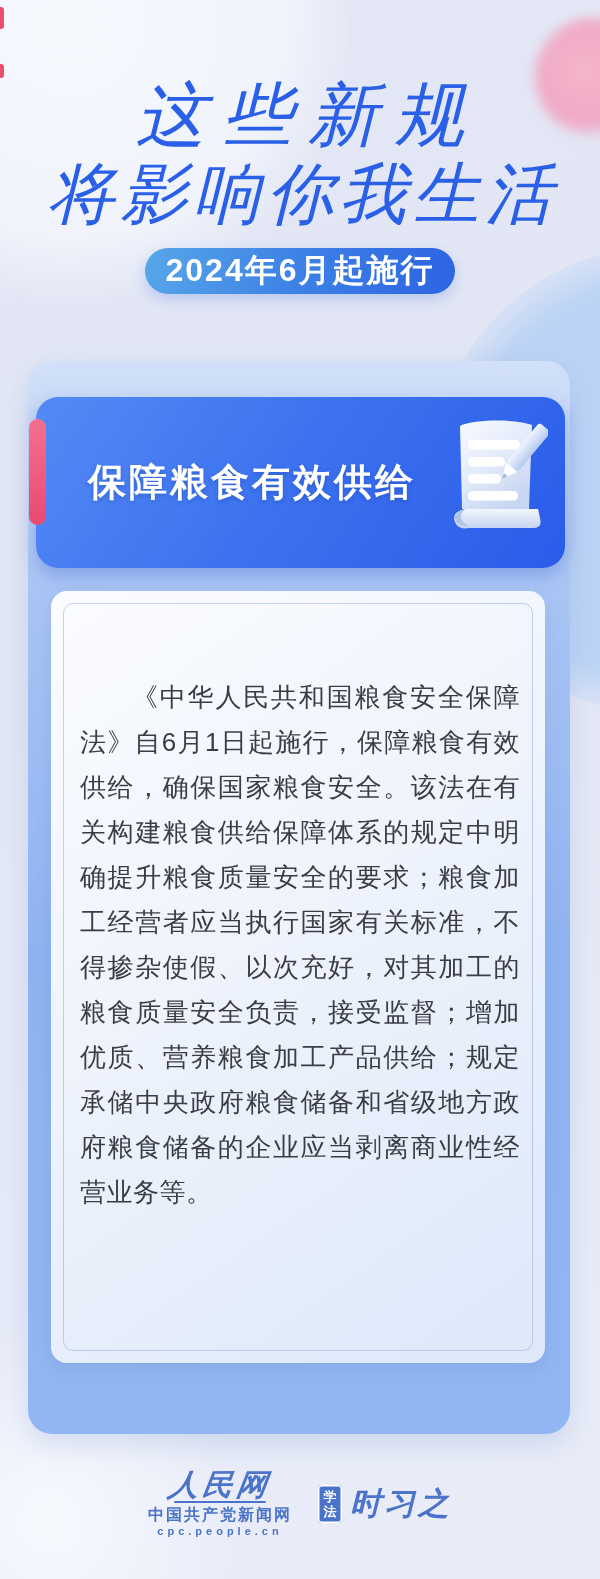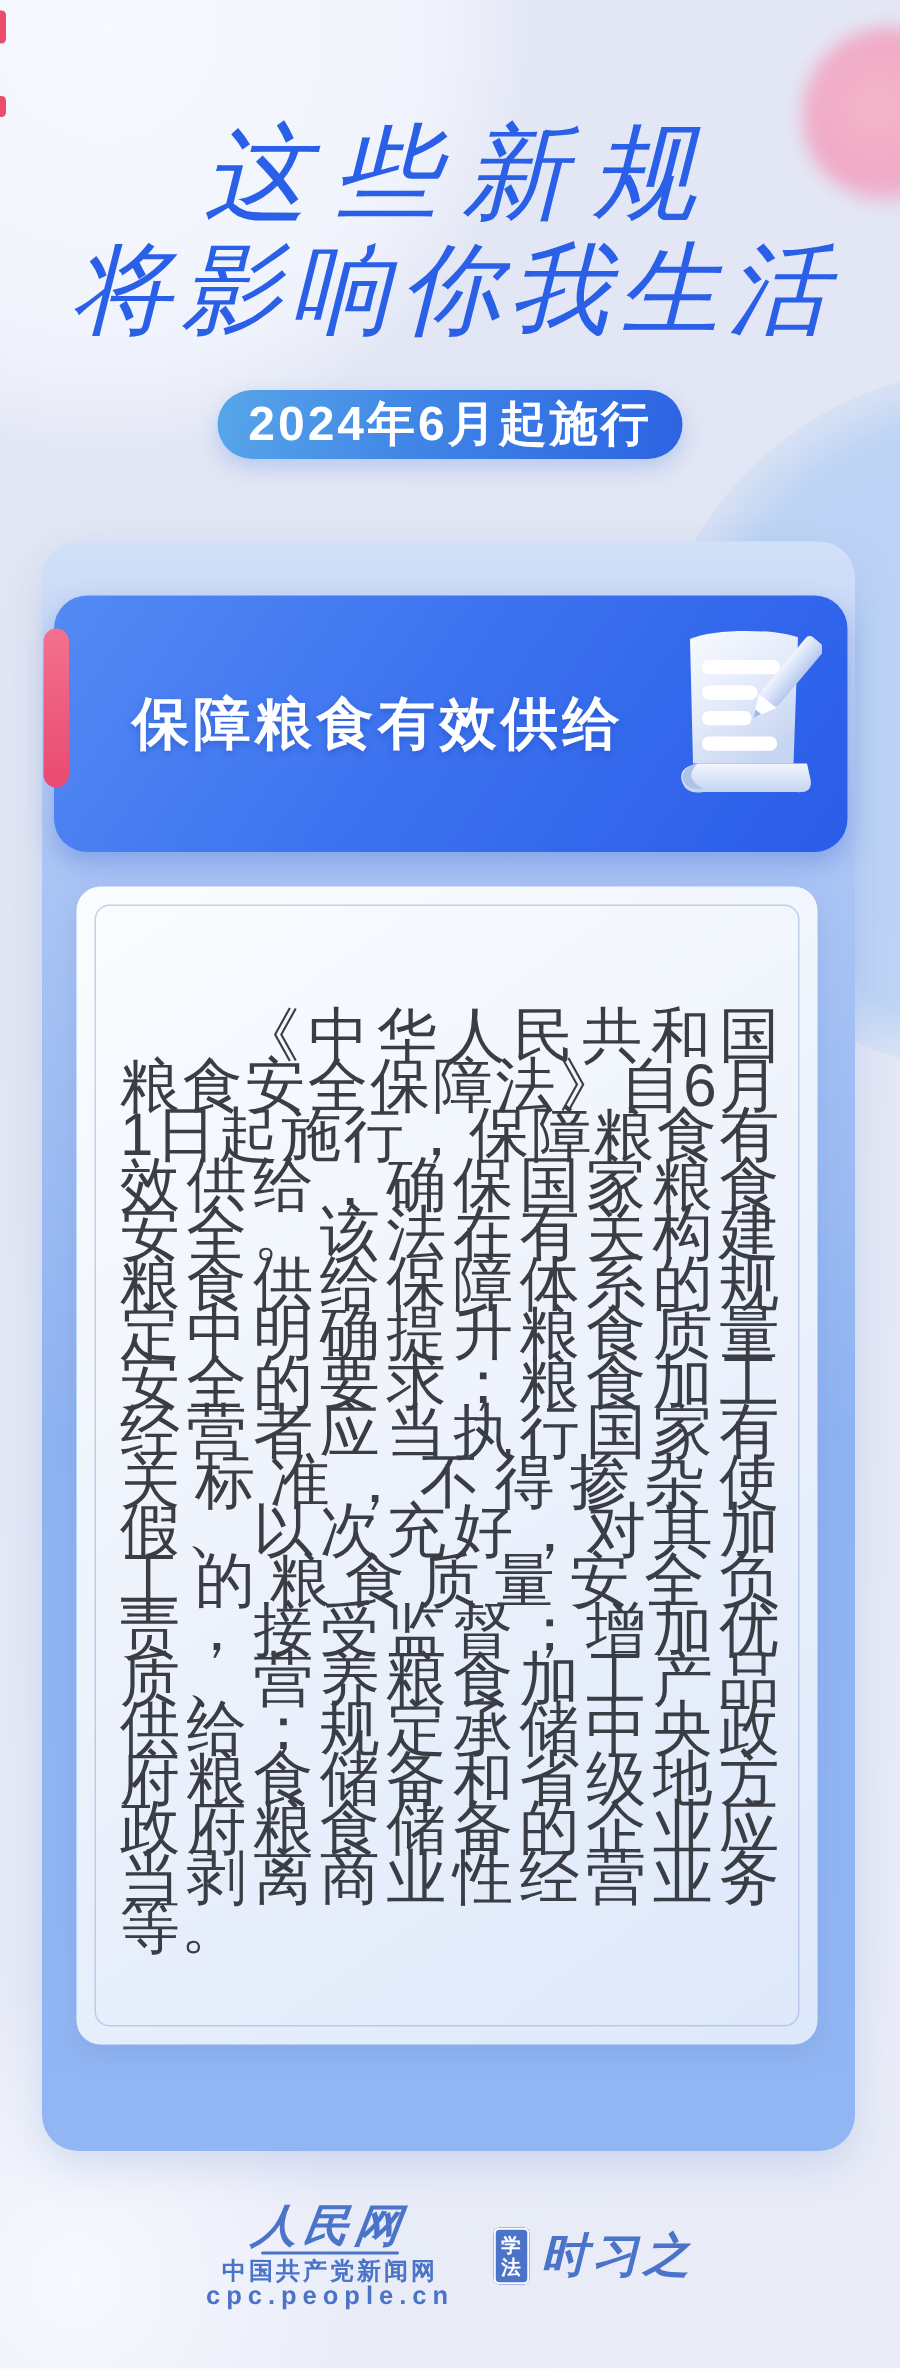--- a/index.html
+++ b/index.html
@@ -17,21 +17,21 @@
   .blob-bottom-light{left:-140px;top:1330px;width:380px;height:380px;
       background:radial-gradient(circle at 50% 50%,rgba(248,250,255,.95) 0%,rgba(244,247,253,0) 72%);}
   .edge-dash{position:absolute;left:0;width:4px;background:#e94f6d;border-radius:0 3px 3px 0;}
   .edge-dash.d1{top:7px;height:22px;}
   .edge-dash.d2{top:64px;height:14px;}
   
   .title{position:absolute;left:0;width:600px;text-align:center;color:#2a5fe8;
          font-weight:400;font-style:italic;line-height:1;}
   .title-1{top:80px;font-size:70px;letter-spacing:16px;text-indent:16px;}
   .title-2{top:160px;font-size:67px;letter-spacing:6px;text-indent:6px;}
-  .date-badge{position:absolute;left:145px;top:260px;width:310px;height:46px;border-radius:23px;
+  .date-badge{position:absolute;left:145px;top:248px;width:310px;height:46px;border-radius:23px;
       background:linear-gradient(100deg,#57a6e9 0%,#3f84e6 45%,#2c63e2 100%);
       display:flex;align-items:center;justify-content:center;
       color:#fff;font-size:32px;font-weight:800;letter-spacing:2px;
       box-shadow:0 6px 14px rgba(58,110,224,.25);}
   
   .card{position:absolute;left:28px;top:361px;width:542px;height:1073px;border-radius:24px;
       background:linear-gradient(180deg,#d2e0f8 0%,#a9c4f4 22%,#8fb3f1 55%,#92b6f3 100%);
       box-shadow:0 10px 26px rgba(120,150,210,.25);}
   .card-header{position:absolute;left:8px;top:36px;width:529px;height:171px;border-radius:22px;
       background:linear-gradient(125deg,#548af4 0%,#3d73ef 45%,#2a5ce9 100%);
@@ -42,31 +42,31 @@
       color:#ffffff;font-size:38px;font-weight:800;letter-spacing:3px;
       text-shadow:0 2px 4px rgba(20,60,160,.35);}
   .doc-icon{position:absolute;left:407px;top:20px;width:105px;height:118px;}
   
   .panel{position:absolute;left:23px;top:230px;width:494px;height:772px;border-radius:16px;
       background:linear-gradient(145deg,#fbfcff 0%,#eef3fc 45%,#dde8fa 100%);
       box-shadow:0 6px 16px rgba(90,120,190,.18);}
   .panel::after{content:"";position:absolute;left:12px;top:12px;right:12px;bottom:12px;
       border:1px solid rgba(150,175,220,.55);border-radius:10px;pointer-events:none;}
   .panel-text{position:absolute;left:29px;right:25px;top:84px;
-      font-size:40px;line-height:33px;letter-spacing:.5px;font-weight:500;
+      font-size:26px;line-height:45px;letter-spacing:.5px;font-weight:500;
       color:#3b3d44;text-align:justify;text-indent:2em;}
   
   .footer{position:absolute;left:0;top:1470px;width:600px;display:flex;
       align-items:center;justify-content:center;gap:26px;color:#4a73c9;}
   .people-block{text-align:center;}
   .people-script{font-family:"DejaVu Serif","Liberation Serif",serif;font-style:italic;
       font-weight:700;font-size:30px;line-height:30px;letter-spacing:4px;transform:skewX(-8deg);}
   .people-underline{margin:1px auto 3px auto;width:92px;height:2px;background:#4a73c9;border-radius:1px;}
   .people-site{font-size:16px;font-weight:800;letter-spacing:2px;line-height:18px;text-align:center;}
-  .people-url{font-size:17px;font-weight:700;letter-spacing:4px;line-height:14px;}
+  .people-url{font-size:11px;font-weight:700;letter-spacing:4px;line-height:14px;}
   .shixizhi-block{display:flex;align-items:center;gap:8px;}
   .xuefa-badge{width:24px;height:38px;border-radius:4px;background:#4a73c9;
       display:flex;flex-direction:column;align-items:center;justify-content:center;
       box-shadow:inset 0 0 0 1.5px #fff,inset 0 0 0 3px #4a73c9;}
   .xuefa-badge span{color:#fff;font-size:13px;font-weight:800;line-height:15px;}
   .shixizhi-text{font-size:31px;font-weight:900;font-style:italic;letter-spacing:3px;}
 </style>
 </head>
 <body>
 

